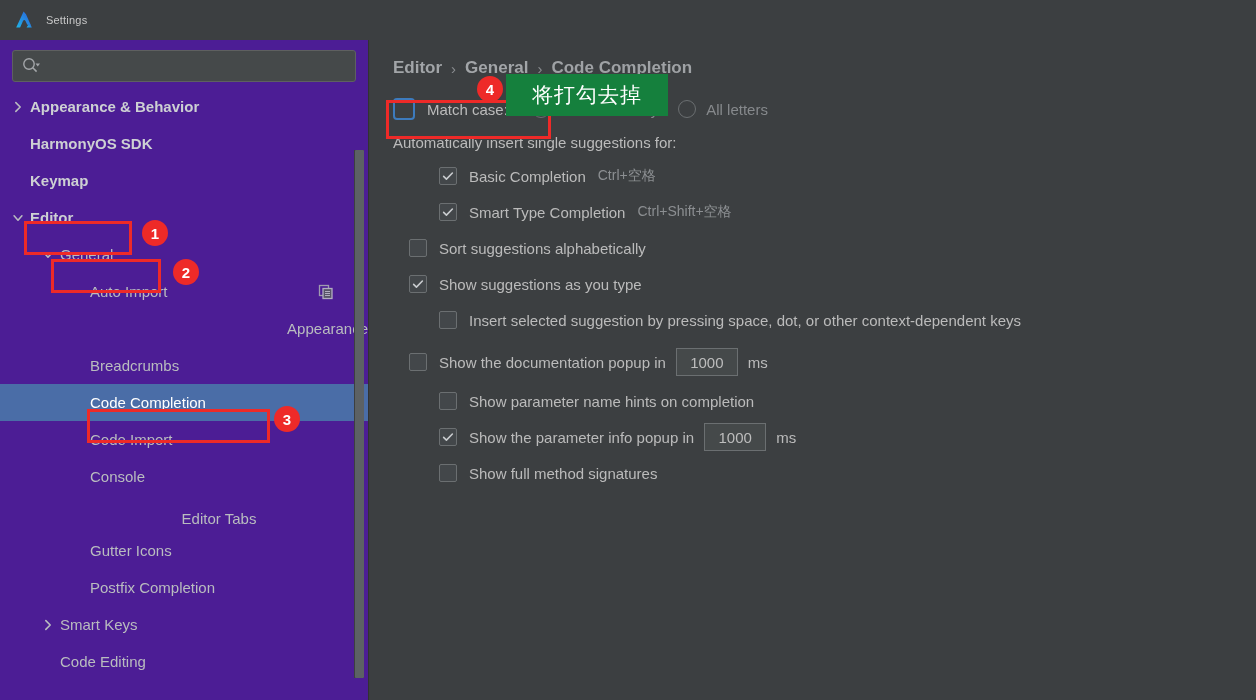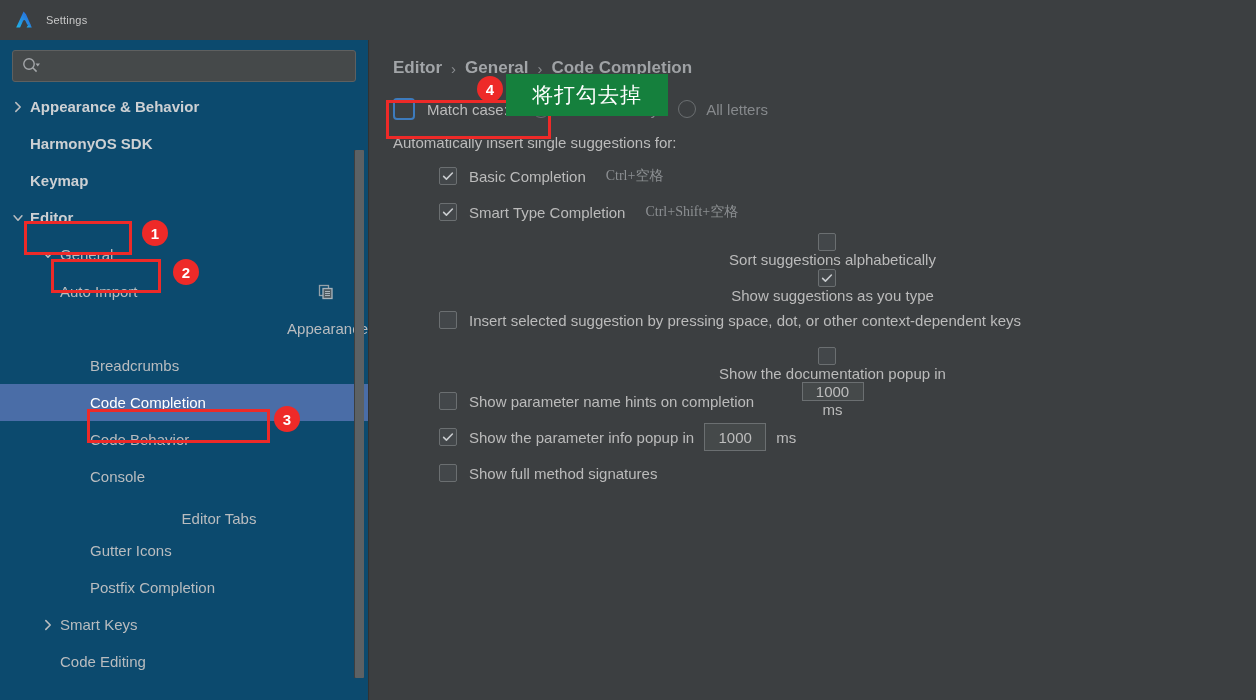--- a/index.html
+++ b/index.html
@@ -16,21 +16,21 @@
     position:absolute; left:0; top:0; width:1256px; height:40px;
     background:#3c3f41;
     display:flex; align-items:center; gap:10px; padding-left:12px;
   }
   #titlebar .logo{ width:24px; height:24px; display:block; }
   #titlebar .title{ font-size:11px; color:#c8c8c8; letter-spacing:.2px; }
 
   
   #sidebar{
     position:absolute; left:0; top:40px; width:368px; height:660px;
-    background:#0c4a6e;
+    background:#4c1d95;
     overflow:hidden;
   }
   #sidebar-divider{
     position:absolute; left:368px; top:40px; width:1px; height:660px;
     background:#323232;
   }
   #searchwrap{ padding:10px 12px 6px 12px; }
   #searchbox{
     height:32px; border:1px solid #5e6060; border-radius:3px;
     background:#45494a; display:flex; align-items:center; padding:0 8px;
@@ -74,42 +74,42 @@
   }
   #breadcrumb{
     display:flex; align-items:center; gap:9px;
     font-size:17px; font-weight:bold; color:#a2a5a8; margin-bottom:14px;
   }
   #breadcrumb .sep{ color:#8a8d90; font-weight:normal; font-size:15px; }
   #breadcrumb .crumb.last{ color:#9fa2a5; }
 
   .row{ display:flex; align-items:center; height:30px; margin-bottom:9px; }
   .row.tight{ margin-bottom:6px; }
-  .indent1{ margin-left:16px;flex-direction:column; }
+  .indent1{ margin-left:16px; }
   .indent2{ margin-left:46px; }
 
   .cb{
     width:18px; height:18px; flex:0 0 18px;
     border:1px solid #6b6f71; border-radius:2px; background:#43474a;
     display:flex; align-items:center; justify-content:center; margin-right:12px;
   }
   .cb.focus{
     border:2px solid #3d7bbd; background:#3c3f41; width:22px; height:22px; flex:0 0 22px;
     border-radius:4px;
   }
   .cb svg{ display:block; }
   .radio{
     width:18px; height:18px; flex:0 0 18px; border:1px solid #6b6f71;
     border-radius:50%; background:#3c3f41; margin-right:10px;
     display:flex; align-items:center; justify-content:center;
   }
   .radio .dot{ width:8px; height:8px; border-radius:50%; background:#8d9093; }
   .lbl-txt{ color:#bbbbbb; font-size:15px; }
   .lbl-txt.dim{ color:#86898c; }
-  .shortcut{ color:#8c8f92; font-size:14px; margin-left:20px;font-family:Liberation Serif, serif; }
+  .shortcut{ color:#8c8f92; font-size:14px; margin-left:12px; }
   .numbox{
     width:62px; height:28px; border:1px solid #6b6f71; background:#45494a;
     color:#bdbdbd; font-size:15px; display:flex; align-items:center;
     justify-content:center; margin:0 10px;
   }
   .section-head{
     display:flex; align-items:center; gap:12px;
     margin:22px 0 12px 0; padding-right:56px;
   }
   .section-head .st{ color:#b4b7ba; font-size:15px; white-space:nowrap; }
@@ -191,21 +191,21 @@
         <span class="lbl">Editor</span>
       </div>
       <div class="tree-item" style="padding-left: 40px;">
         <span class="arrow">
           <svg viewBox="0 0 16 16" width="14" height="14">
             <path d="M3.5 5.5 L8 10.5 L12.5 5.5" fill="none" stroke="#b9bcbf" stroke-width="1.8" stroke-linecap="round" stroke-linejoin="round"></path>
           </svg>
         </span>
         <span class="lbl">General</span>
       </div>
-      <div class="tree-item" style="padding-left: 40px;">
+      <div class="tree-item" style="padding-left: 70px;">
         <span class="arrow"></span>
         <span class="lbl">Auto Import</span>
         <span class="trail-icon"><svg viewBox="0 0 16 16" width="16" height="16">
             <rect x="1.5" y="1.5" width="9" height="10" fill="none" stroke="#aeb1b4" stroke-width="1.3"></rect>
             <rect x="5" y="4.5" width="9" height="10" fill="#5a5e61" stroke="#c3c6c9" stroke-width="1.3"></rect>
             <line x1="7" y1="7.5" x2="12" y2="7.5" stroke="#c3c6c9" stroke-width="1"></line>
             <line x1="7" y1="9.5" x2="12" y2="9.5" stroke="#c3c6c9" stroke-width="1"></line>
             <line x1="7" y1="11.5" x2="12" y2="11.5" stroke="#c3c6c9" stroke-width="1"></line>
           </svg></span>
       </div>
@@ -216,21 +216,21 @@
       <div class="tree-item" style="padding-left: 70px;">
         <span class="arrow"></span>
         <span class="lbl">Breadcrumbs</span>
       </div>
       <div class="tree-item selected" style="padding-left: 70px;">
         <span class="arrow"></span>
         <span class="lbl">Code Completion</span>
       </div>
       <div class="tree-item" style="padding-left: 70px;">
         <span class="arrow"></span>
-        <span class="lbl">Code Behavior</span>
+        <span class="lbl">Code Import</span>
       </div>
       <div class="tree-item" style="padding-left: 70px;">
         <span class="arrow"></span>
         <span class="lbl">Console</span>
       </div>
       <div class="tree-item" style="padding-left: 70px; flex-direction: column;">
         <span class="arrow"></span>
         <span class="lbl">Editor Tabs</span>
       </div>
       <div class="tree-item" style="padding-left: 70px;">

